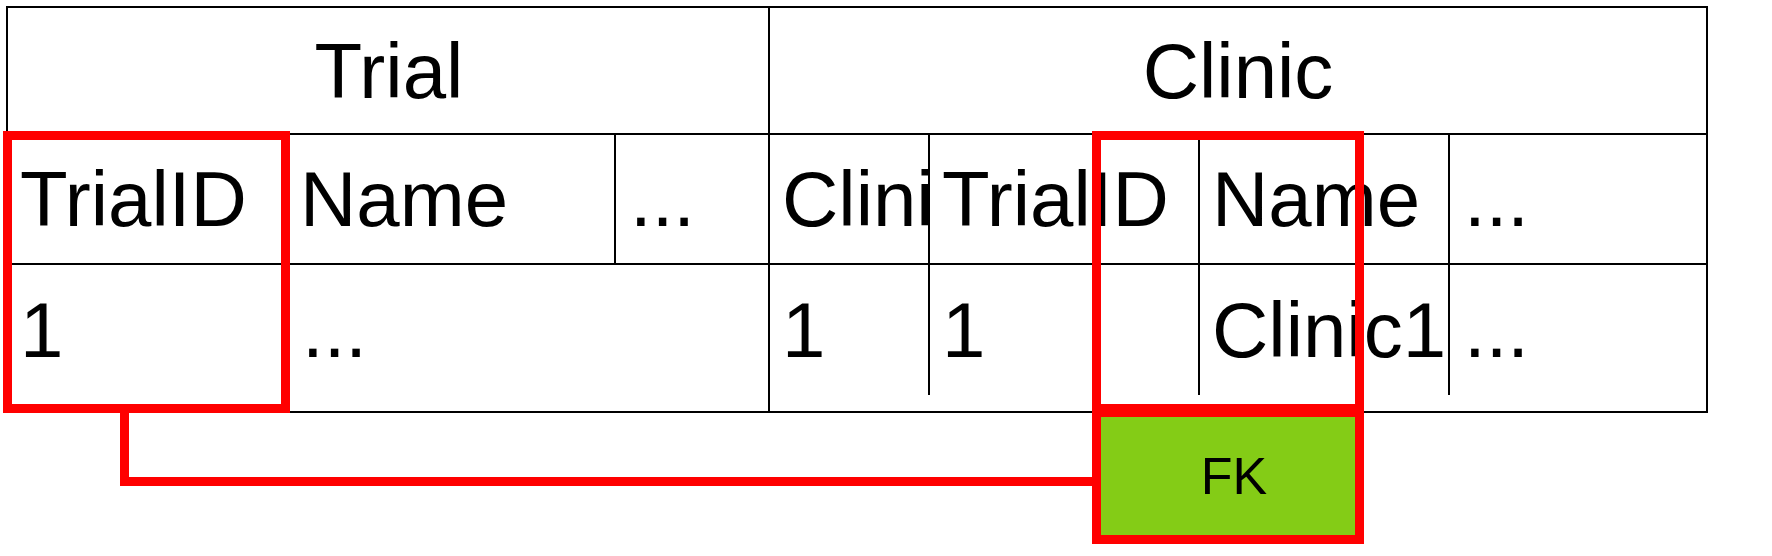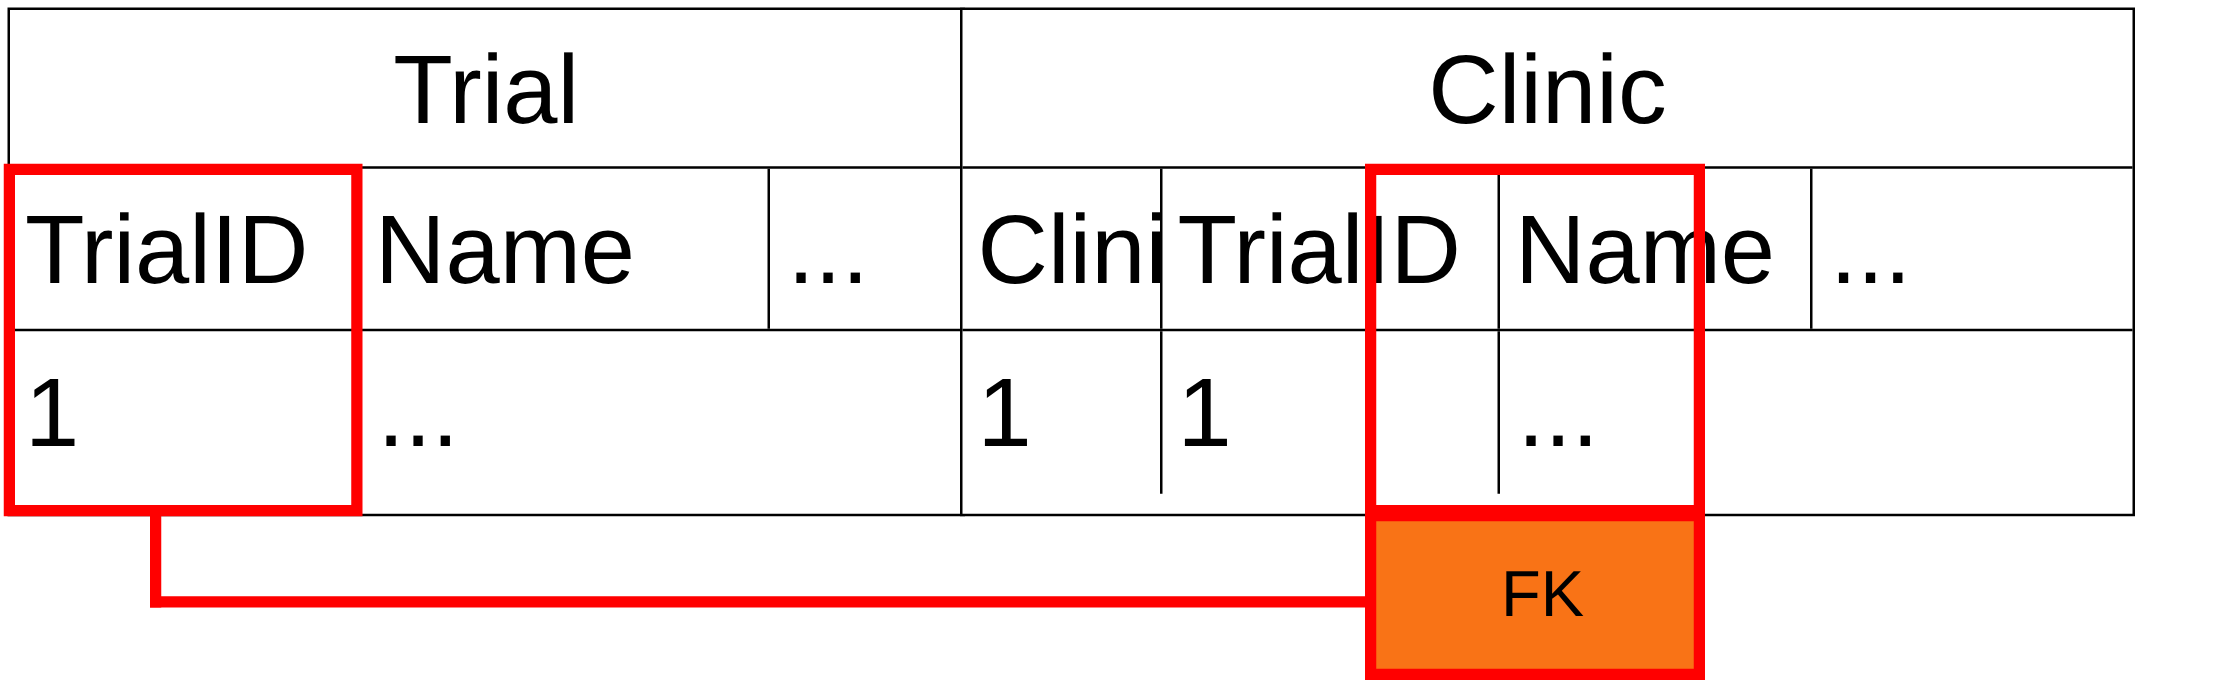--- a/index.html
+++ b/index.html
@@ -66,21 +66,21 @@
     position: absolute;
     box-sizing: border-box;
     border: 9px solid #ff0000;
     background: transparent;
     pointer-events: none;
   }
   .fk-box {
     position: absolute;
     box-sizing: border-box;
     border: 9px solid #ff0000;
-    background: #f97316;
+    background: #84cc16;
     display: flex;
     align-items: center;
     justify-content: center;
     font-size: 52px;
     line-height: 1;
     color: #000000;
   }
   .fk-box .fk-label {
     display: block;
     transform: translateX(6px);
@@ -120,20 +120,21 @@
     <div class="er-row row-head">
       <div class="er-cell" style="width:160px;">ClinicID</div>
       <div class="er-cell" style="width:270px;">TrialID</div>
       <div class="er-cell" style="width:250px;">Name</div>
       <div class="er-cell ellipsis last" style="width:256px;">...</div>
     </div>
 
     <div class="er-row">
       <div class="er-cell" style="width:160px;">1</div>
       <div class="er-cell" style="width:270px;">1</div>
+      <div class="er-cell" style="width:250px;">Clinic1</div>
       <div class="er-cell ellipsis last" style="width:256px;">...</div>
     </div>
   </div>
 
   <div class="conn" style="left:120px; top:404px; width:9px; height:82px;"></div>
 
   <div class="conn" style="left:120px; top:477px; width:980px; height:9px;"></div>
 
   <div class="hl-box" style="left:3px; top:131px; width:287px; height:282px;"></div>
 

